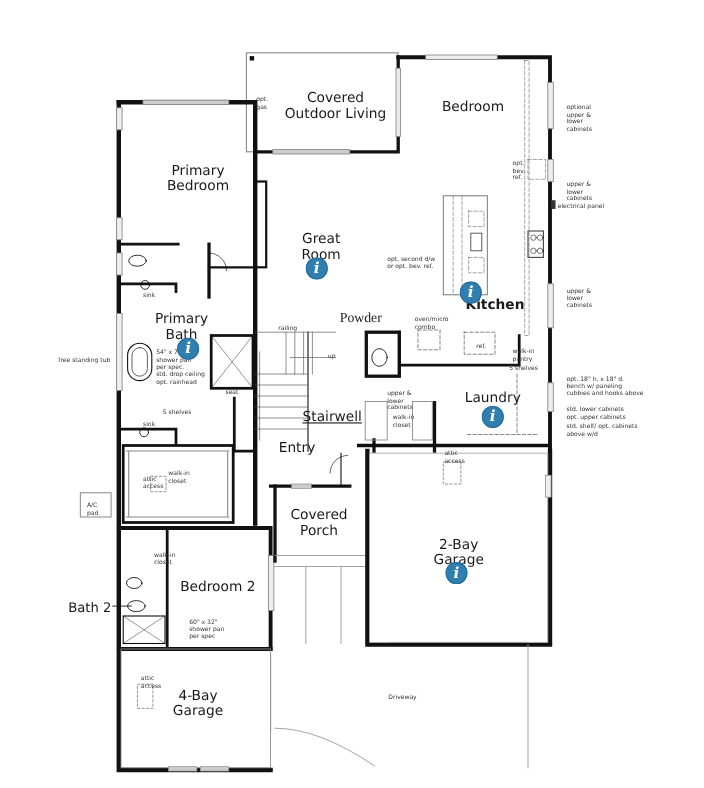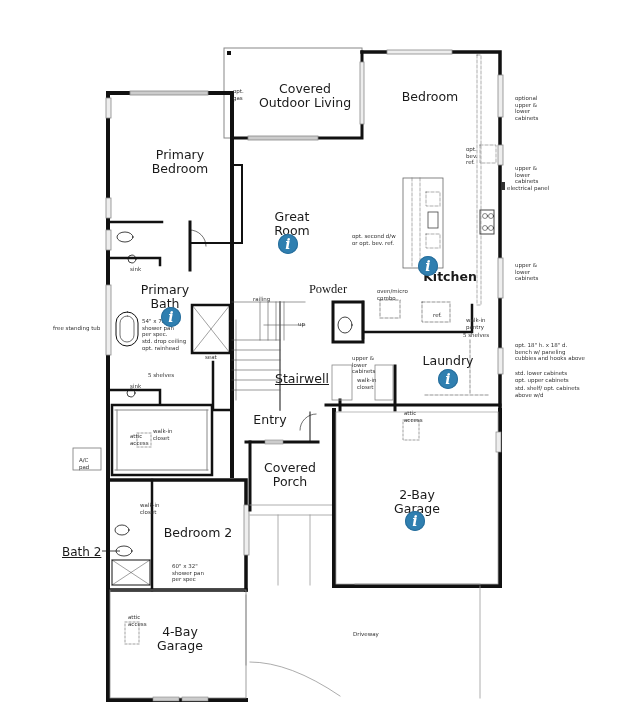--- a/index.html
+++ b/index.html
@@ -1,21 +1,21 @@
 <!DOCTYPE html>
 <html><head>
 <meta charset="utf-8">
 <style>
   html,body{margin:0;padding:0;background:#ffffff;}
   body{width:640px;height:716px;overflow:hidden;position:relative;font-family:"DejaVu Sans","Liberation Sans",sans-serif;}
   #plan{position:absolute;left:0;top:0;width:640px;height:716px;}
   .room-label{position:absolute;text-align:center;color:#1a1a1a;font-size:12.5px;line-height:14px;white-space:pre-line;font-family:"DejaVu Sans",sans-serif;}
   .note{position:absolute;color:#333;font-size:5.5px;line-height:6.5px;white-space:pre-line;font-family:"DejaVu Sans",sans-serif;}
   .info{position:absolute;width:20px;height:20px;border-radius:50%;background:#2f7fb0;color:#fff;font-family:"DejaVu Serif",serif;font-style:italic;font-weight:bold;font-size:14px;line-height:20px;text-align:center;cursor:pointer;box-shadow:0 0 0 1px #2a6f9c inset;}
-  .bath2{font-size:12px;text-decoration:underline;}
+  .bath2{font-size:12px;}
 </style>
 </head>
 <body>
 
 <svg id="plan" viewBox="0 0 640 716" xmlns="http://www.w3.org/2000/svg">
   <g fill="none" stroke="#111" stroke-linecap="square">
 
     <rect x="224" y="48" width="138" height="90" stroke="#888" stroke-width="1"></rect>
     <rect x="227" y="51" width="4" height="4" fill="#111" stroke="none"></rect>
 
@@ -150,21 +150,21 @@
     <div class="room-label" style="left: 140px; top: 148px; width: 80px;">Primary
 Bedroom</div>
     <div class="room-label" style="left: 262px; top: 210px; width: 60px;">Great
 Room</div>
     <div class="room-label" style="left: 420px; top: 270px; width: 60px; font-weight: bold;">Kitchen</div>
     <div class="room-label" style="left: 303px; top: 282px; width: 50px; font-family: Liberation Serif, serif;">Powder</div>
     <div class="room-label" style="left: 135px; top: 283px; width: 60px;">Primary
 Bath</div>
     <div class="room-label" style="left: 272px; top: 372px; width: 60px; text-decoration: underline;">Stairwell</div>
     <div class="room-label" style="left: 418px; top: 354px; width: 60px;">Laundry</div>
-    <div class="room-label" style="left: 250px; top: 413px; width: 40px;">Entry</div>
+    <div class="room-label" style="left: 250px; top: 400px; width: 40px;">Entry</div>
     <div class="room-label" style="left: 255px; top: 461px; width: 70px;">Covered
 Porch</div>
     <div class="room-label" style="left: 382px; top: 488px; width: 70px;">2-Bay
 Garage</div>
     <div class="room-label" style="left: 158px; top: 526px; width: 80px;">Bedroom 2</div>
     <div class="room-label" style="left: 150px; top: 625px; width: 60px;">4-Bay
 Garage</div>
   </div>
 <div id="notes">
     <div class="note" style="left: 233px; top: 88px;">opt.

